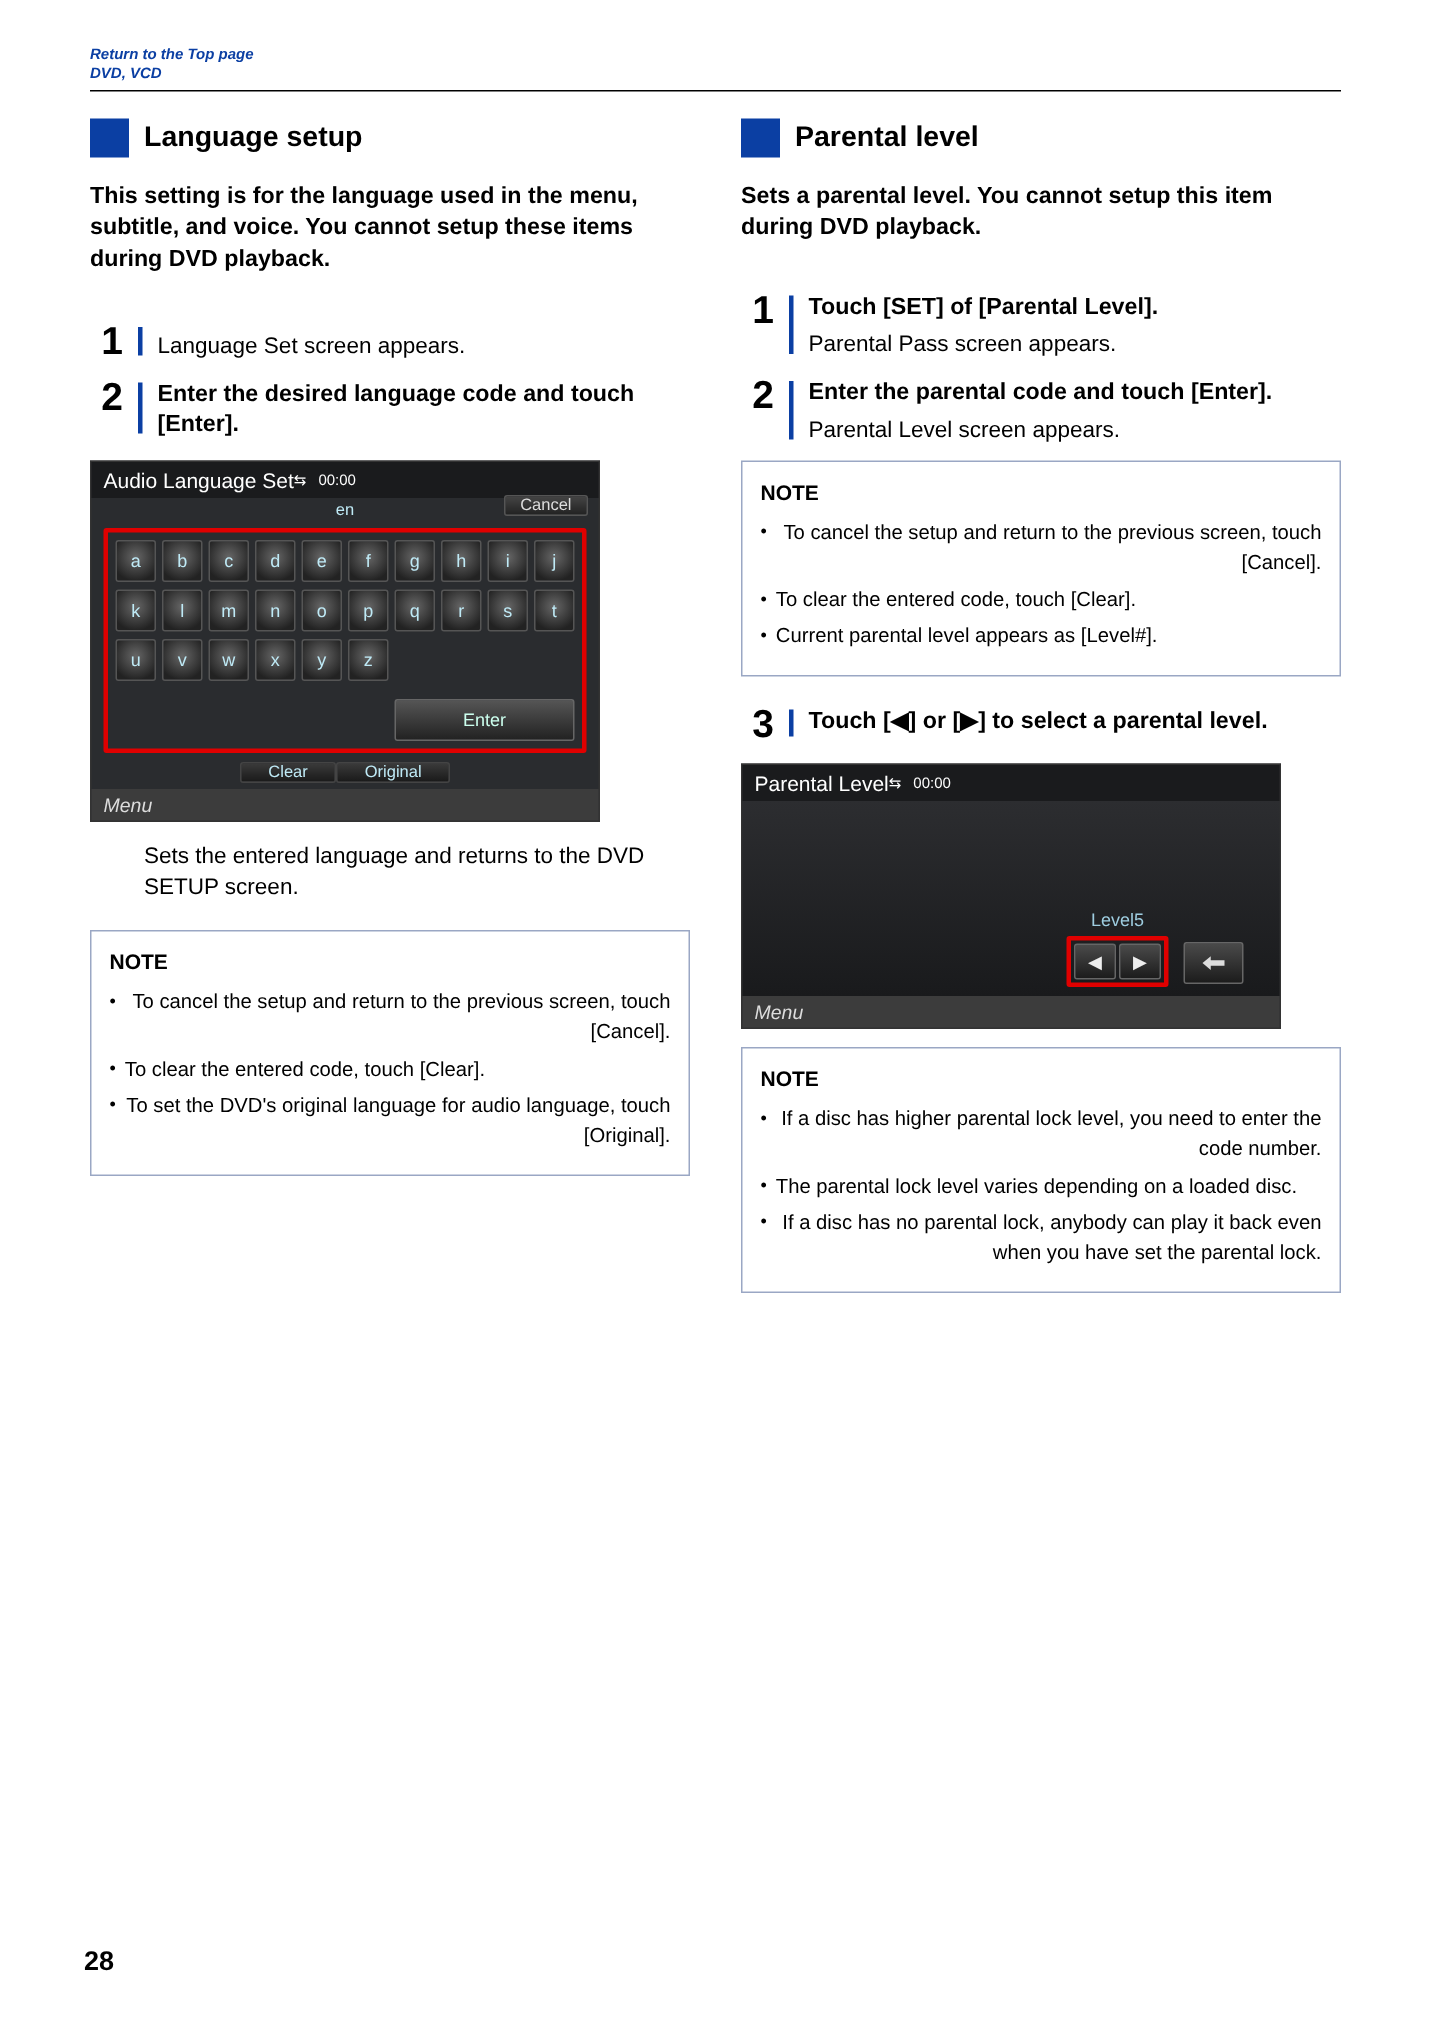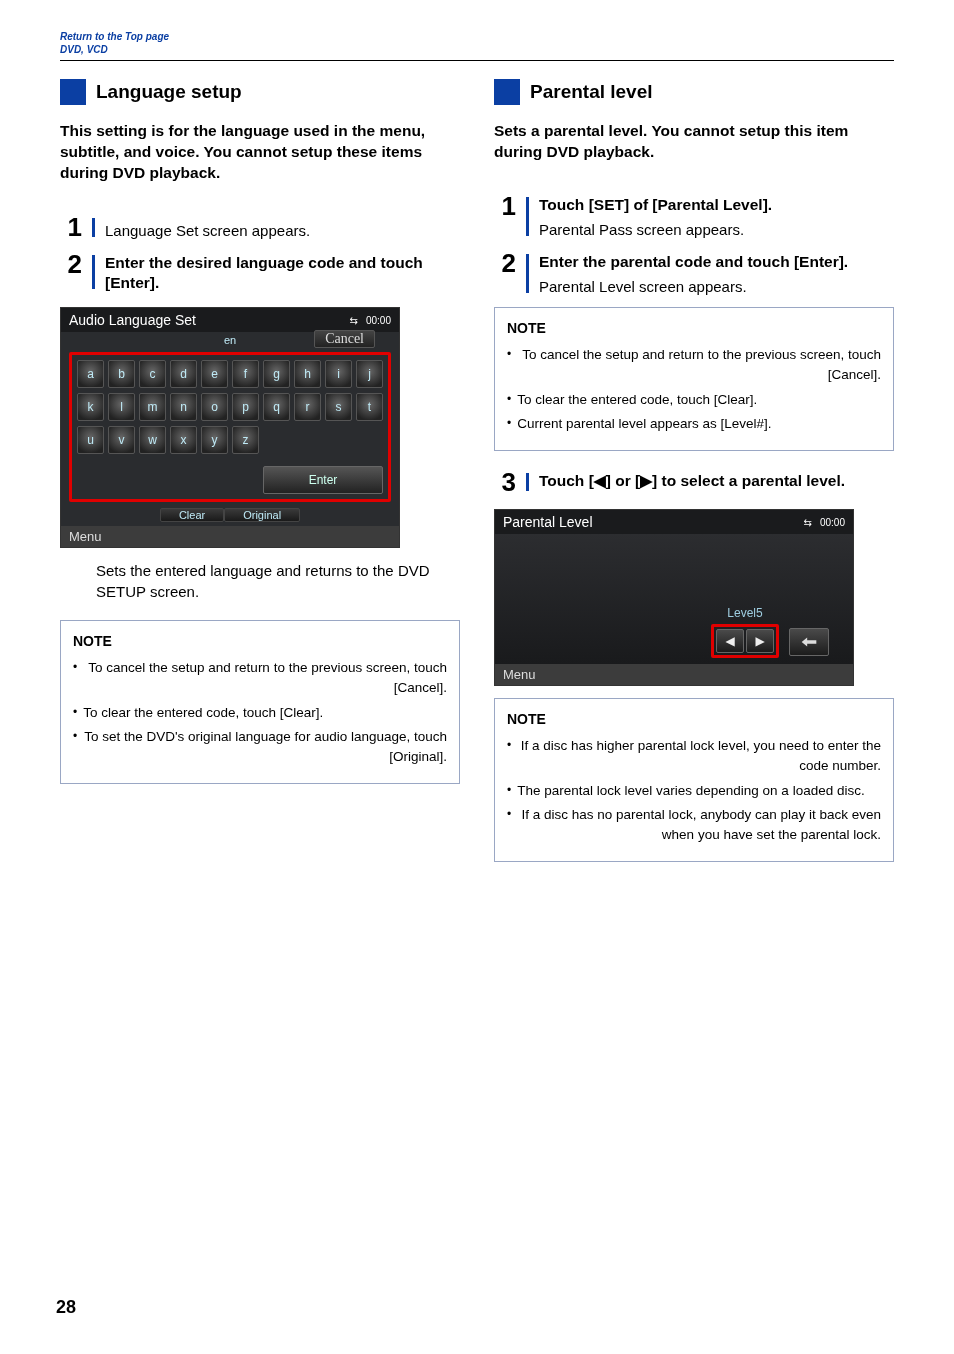--- a/index.html
+++ b/index.html
@@ -31,33 +31,33 @@
   .note-box { border: 1px solid #9aa7c4; padding: 10px 12px 12px 12px; font-size: 13.5px; line-height: 1.5; margin-bottom: 18px; }
   .note-title { font-weight: 700; font-size: 14px; margin-bottom: 6px; }
   .note-box ul { list-style: none; text-align: right; }
   .note-box li { display: flex; gap: 6px; margin-bottom: 4px; }
   .note-box li::before { content: "•"; font-size: 12px; line-height: 1.6; }
 
   
   .screenshot { margin: 4px 0 12px 0; }
   .device-screen { border: 1px solid #333; background: #2a2c2f; color: #fff; font-family: Arial, sans-serif; }
   .ds1 { width: 340px; }
-  .ds-header { display:flex; align-items:center; justify-content:space-between; padding: 4px 8px; font-size: 13px; background: #1a1b1d; }
+  .ds-header { display:flex; align-items:center; padding: 4px 8px; font-size: 13px; background: #1a1b1d; }
   .ds-header-left { font-size: 14px; font-weight: 400; }
   .ds-header-right { display: flex; align-items: center; gap: 8px; font-size: 10px; }
   .back-icon { display: inline-flex; flex-direction: column; align-items: center; font-size: 10px; line-height: 0.7; }
   .lang-row { display:flex; justify-content:center; align-items:center; gap: 6px; padding: 2px 8px 4px 8px; font-size: 11px; color:#bfeaf6; position: relative;}
-  .lang-row .cancel-btn { position: absolute; right: 24px; top: -2px; border: 1px solid #555; padding: 0px 10px; font-size: 14px; color:#ddd; background: linear-gradient(#444,#222); border-radius: 2px; font-family: Liberation Serif, serif;}
+  .lang-row .cancel-btn { position: absolute; right: 7px; top: -2px; border: 1px solid #555; padding: 0px 10px; font-size: 11px; color:#ddd; background: linear-gradient(#444,#222); border-radius: 2px;}
   .kb-hl { border: 3px solid #e00000; padding: 5px; margin: 2px 8px 4px 8px; border-radius: 2px; display:flex; flex-direction: column; gap: 5px;}
   .kb-row { display:flex; gap: 4px; }
   .key { flex:0 0 27px; height: 28px; background: radial-gradient(circle at 50% 40%, #666 0%, #222 80%); border: 1px solid #555; border-radius: 2px; display:flex; align-items:center; justify-content:center; font-size: 12px; color:#bfeaf6; }
   .enter-btn { flex: 1; height: 28px; background: linear-gradient(#555,#222); border: 1px solid #666; border-radius:2px; display:flex;align-items:center;justify-content:center;font-size:12px;color:#cfe;margin-top:40px;}
   .clear-row { display:flex; justify-content: center; padding: 2px 10px 4px 10px; font-size: 11px; color:#9ecde0;}
   .clear-row span { border: 1px solid #444; padding: 0px 18px; background: linear-gradient(#3a3a3a,#1a1a1a); border-radius:2px; font-size:11px; color:#bfeaf6;}
-  .menu-bar { background: #3c3c3c; color:#ddd; font-size: 13px; padding: 3px 8px; }
+  .menu-bar { background: #3c3c3c; color:#ddd; font-size: 13px; padding: 3px 8px; font-style: italic; }
 
   
   .ds2 { width: 360px; }
   .pl-body { height: 130px; position: relative; background: linear-gradient(#2c2d30,#191a1c);}
   .pl-bottom { position:absolute; bottom:0; left:0; right:16px; display:flex; justify-content:flex-end; align-items:flex-end; padding: 6px 8px 6px 8px; gap: 10px;}
   .pl-controls { display:flex; flex-direction: column; align-items: center; gap: 4px;}
   .level-label { font-size: 12px; color:#9ecde0; }
   .arrow-hl { border: 3px solid #e00000; border-radius: 2px; padding: 2px; display:flex; gap:2px;}
   .arrow-btn { width: 28px; height: 24px; background: linear-gradient(#4a4a4a,#1c1c1c); border:1px solid #666; display:flex;align-items:center;justify-content:center;font-size:12px;color:#eee;border-radius:2px;}
   .return-btn { width: 40px; height: 28px; background: linear-gradient(#4a4a4a,#1c1c1c); border:1px solid #666; display:flex;align-items:center;justify-content:center;color:#eee;border-radius:2px; margin-bottom:2px;}

